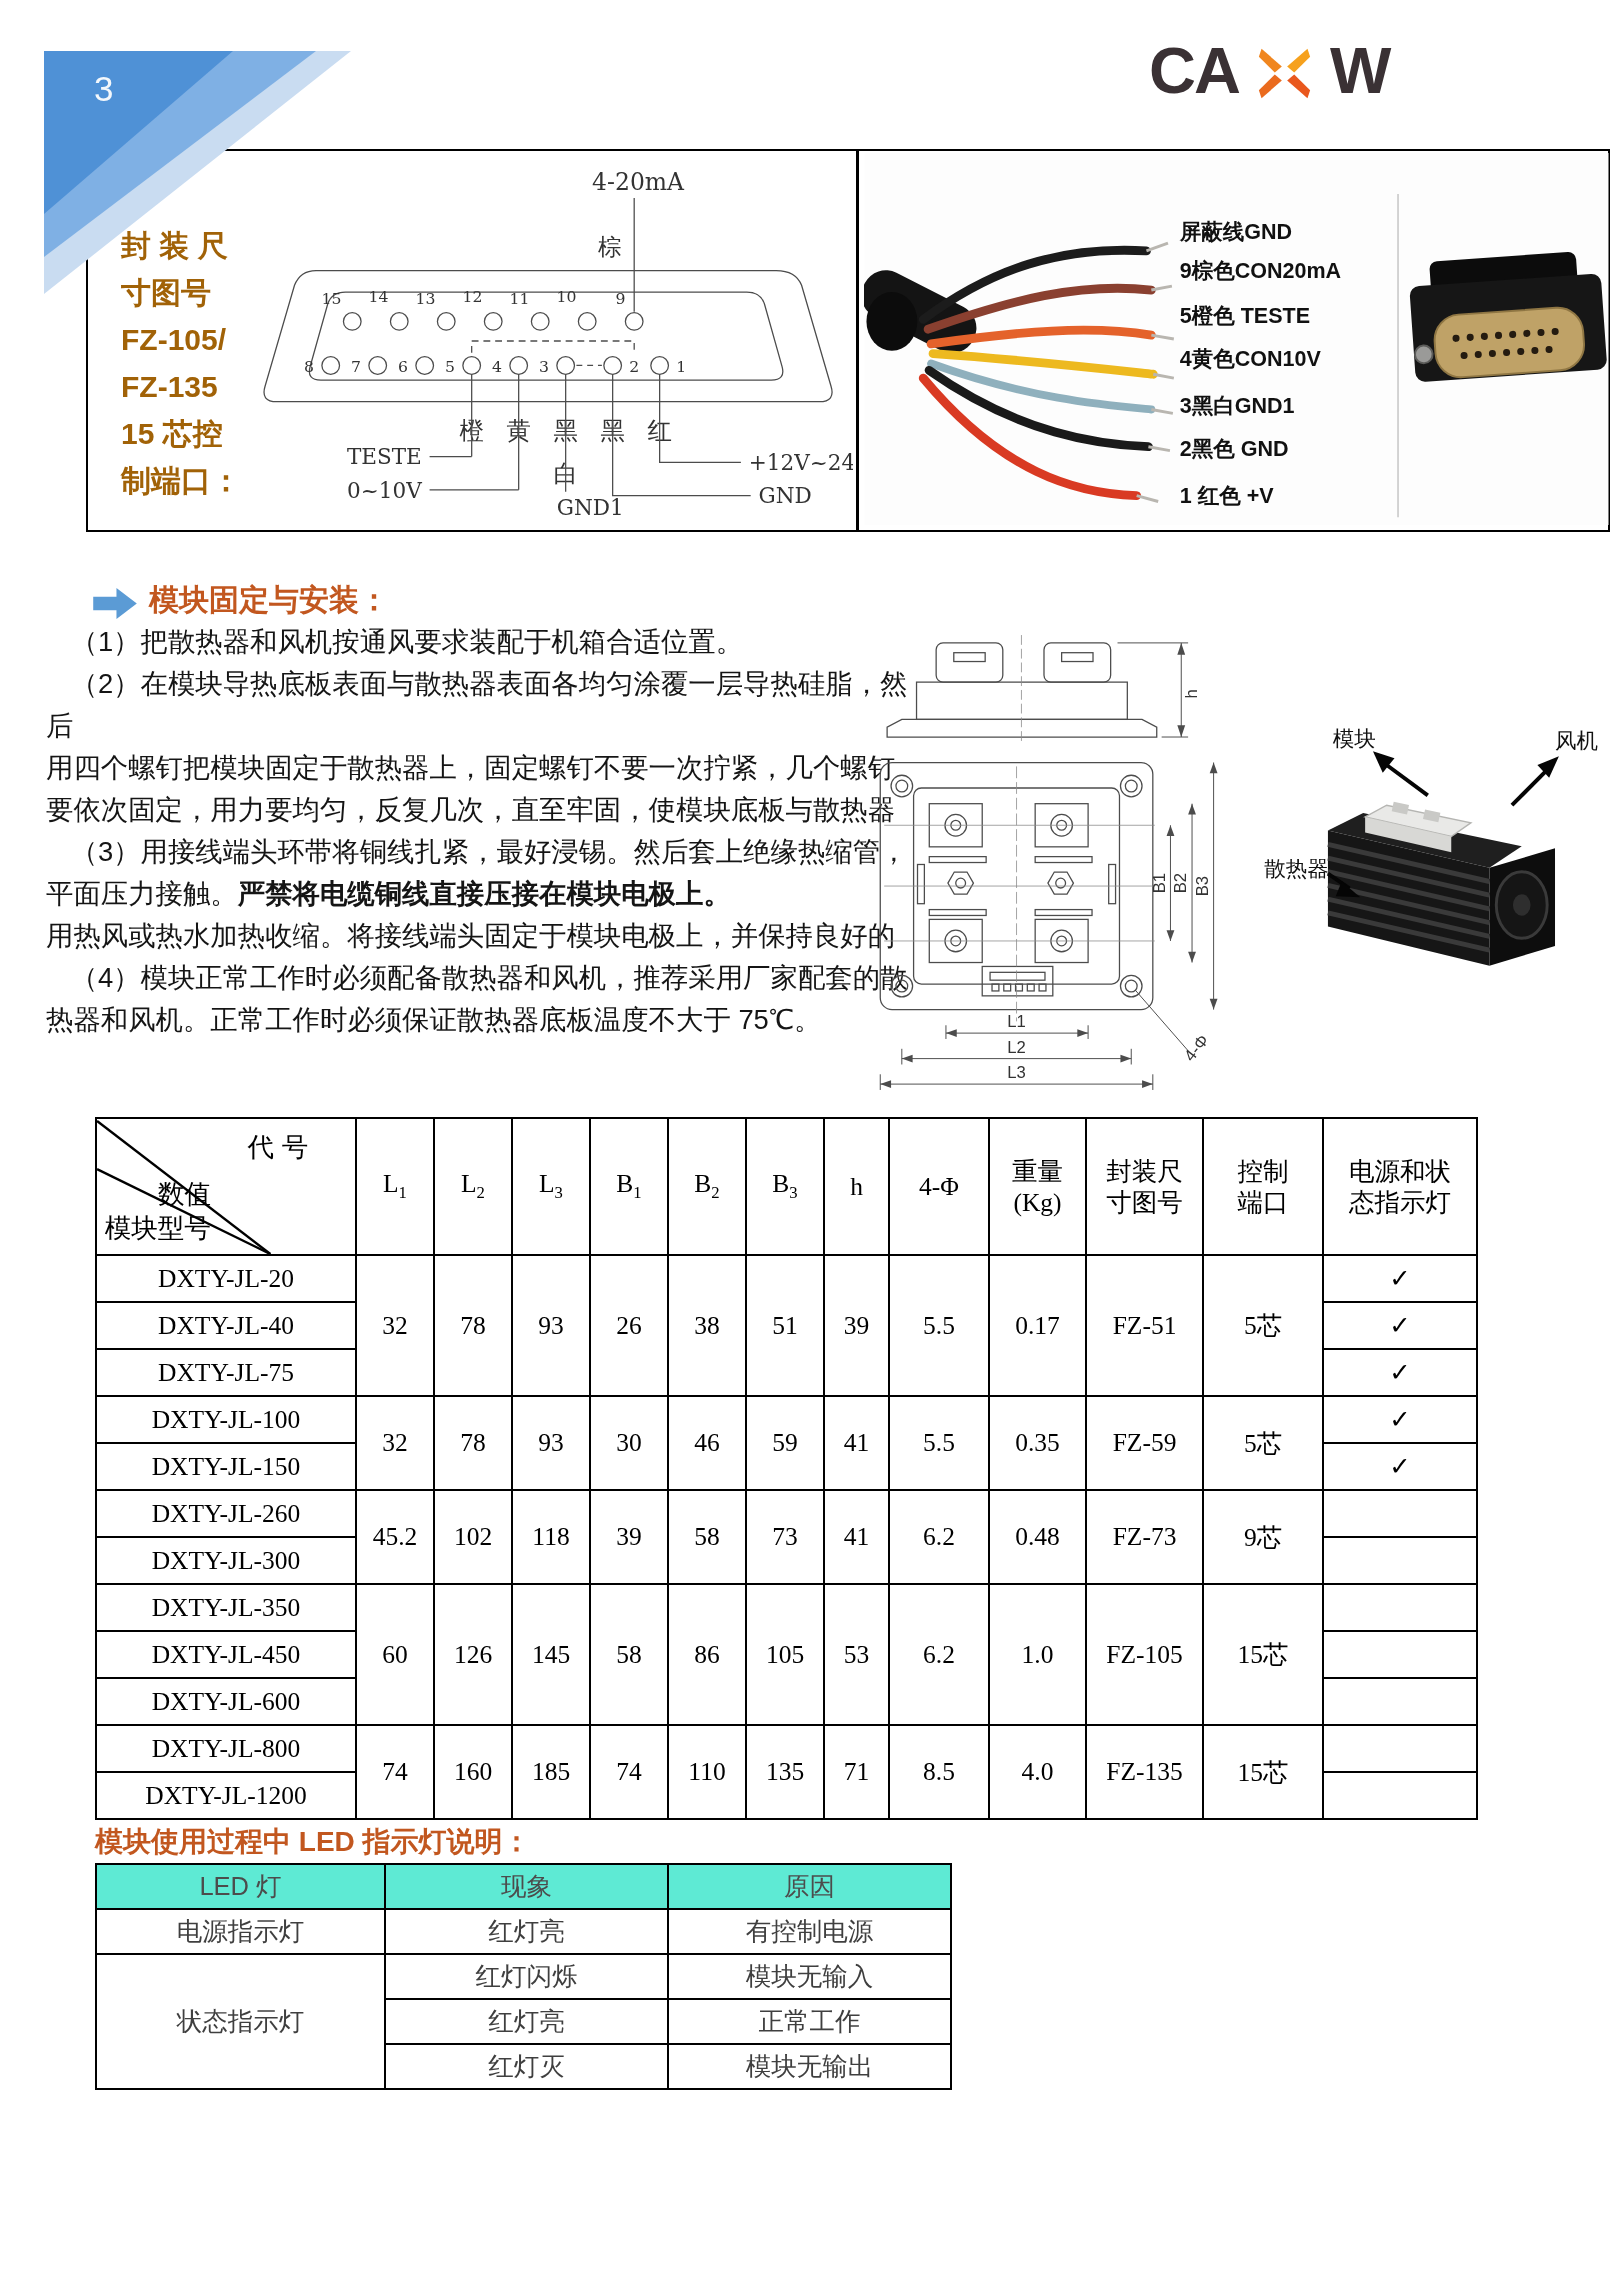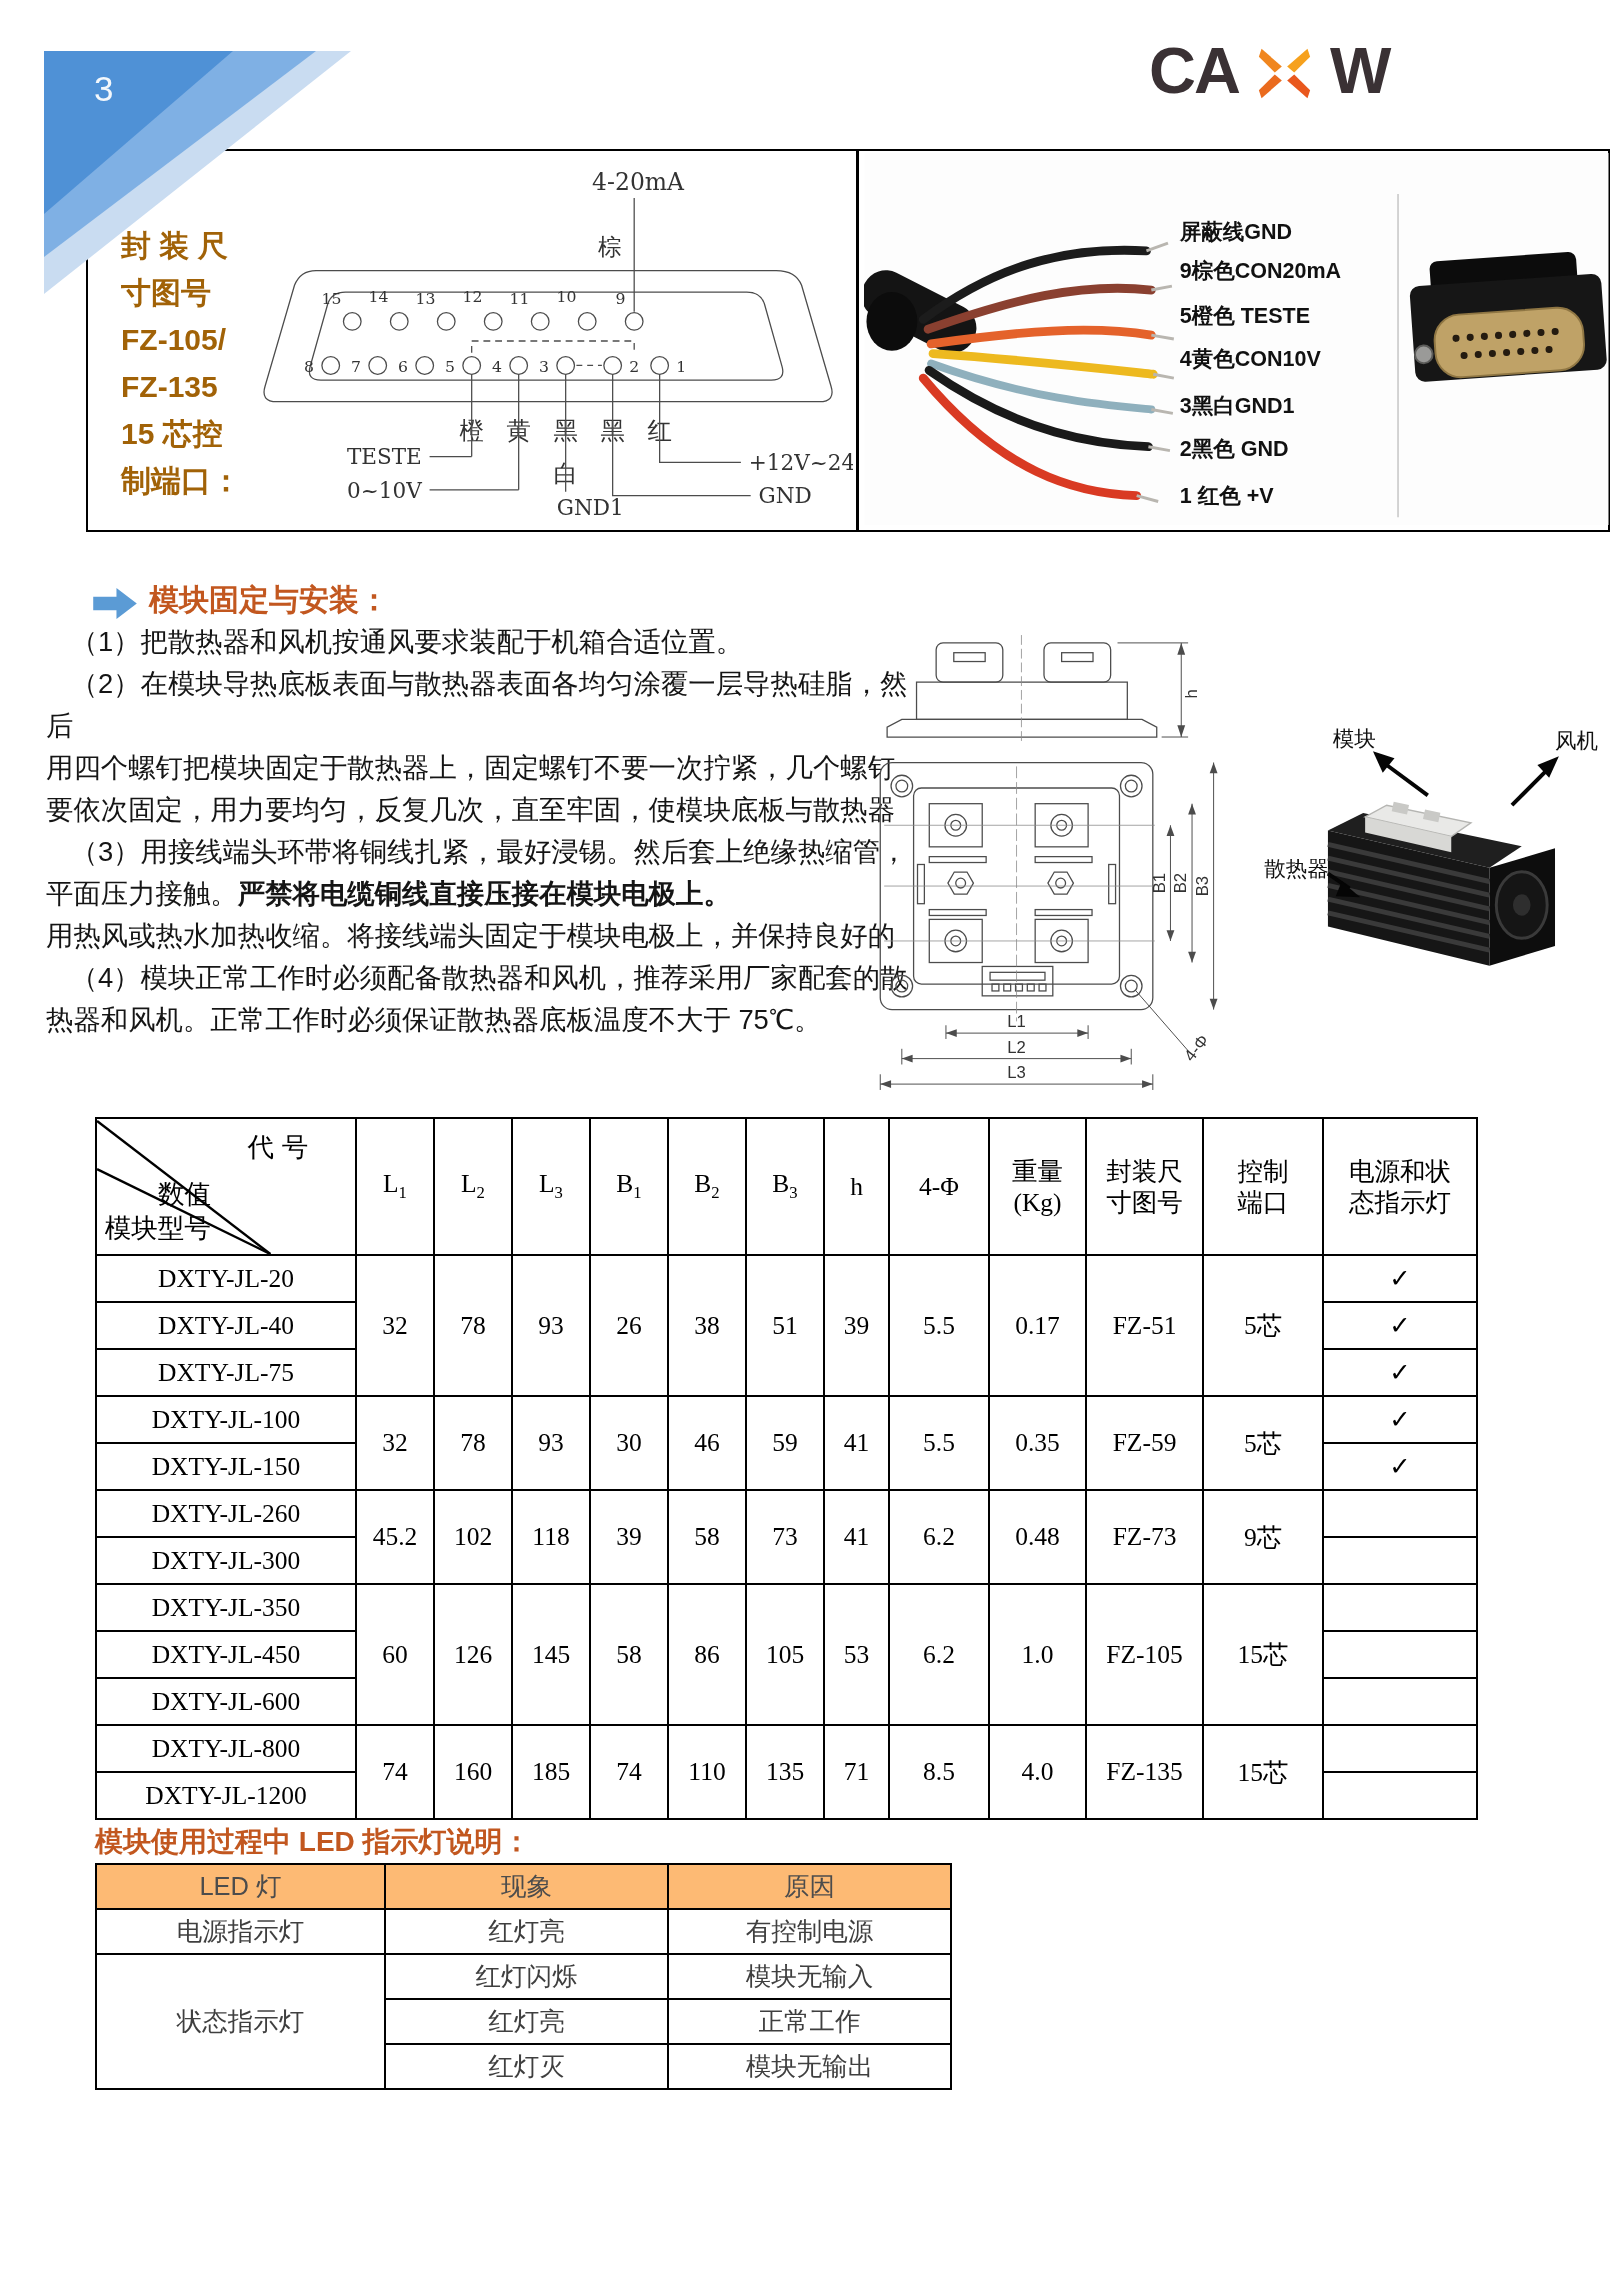--- a/index.html
+++ b/index.html
@@ -58,21 +58,21 @@
   .dg-mid{position:absolute;left:61px;top:57px;font-size:26.5px;}
   .dg-bot{position:absolute;left:7.8px;bottom:7.8px;font-size:26.5px;}
   table.spec sub{font-size:16.7px;}
   .h2l{line-height:31px;text-align:center;}
   
   table.led{position:absolute;left:95px;top:1863px;border-collapse:collapse;table-layout:fixed;
             width:856px;font-size:25.5px;color:#3f3f3f;}
   table.led td,table.led th{border:2.5px solid #000;text-align:center;vertical-align:middle;
             padding:0;font-weight:normal;}
   table.led tr{height:45px;}
-  table.led tr.lhdr{background:#fdba74;color:#4c4c4c;}
+  table.led tr.lhdr{background:#5eead4;color:#4c4c4c;}
 </style>
 </head>
 <body>
 
 <div id="page">
 
   <div class="tri tri1"></div>
   <div class="tri tri2"></div>
   <div class="tri tri3"></div>
   <div class="page-num">3</div>

